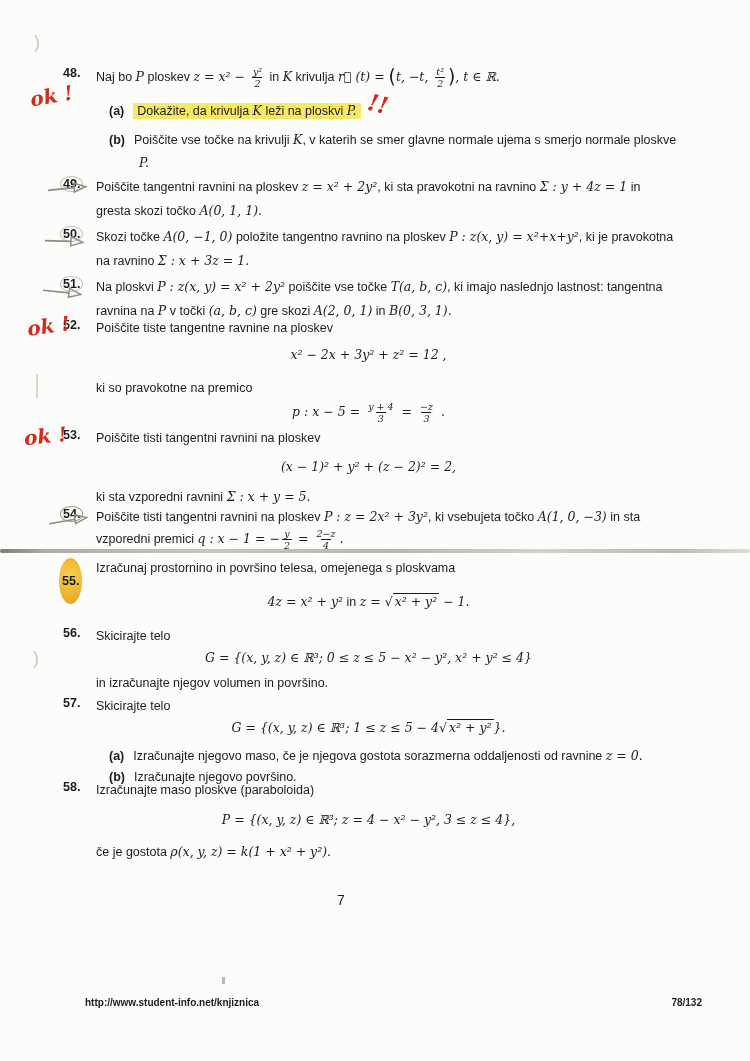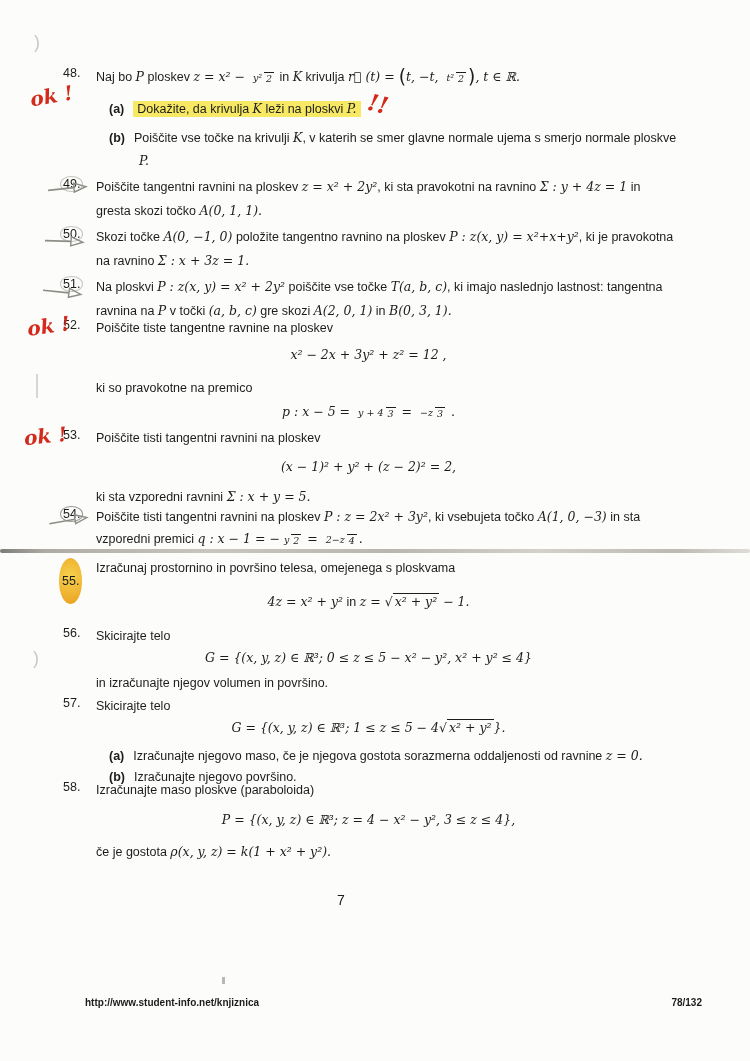--- a/index.html
+++ b/index.html
@@ -1,28 +1,28 @@
 <!DOCTYPE html>
 <html><head>
 <meta charset="utf-8">
 <style>
   html,body{margin:0;padding:0;background:#fbfbf9;}
   .page{position:relative;width:750px;height:1061px;background:#fcfcfa;overflow:hidden;
         font-family:"Liberation Sans",sans-serif;font-size:12.5px;color:#1c1c1c;}
   .problem{position:absolute;left:63px;width:665px;}
-  .num{position:absolute;left:0;top:0;white-space:nowrap;}
+  .num{position:absolute;left:0;top:0;white-space:nowrap;font-weight:bold;}
   .num.n-circ{border:1px solid #c6c6c0;border-radius:50%;padding:0 2px;margin-left:-3px;}
   .num.n-circ2{border:1.4px solid #9b9b95;border-radius:50%;padding:0 2px;margin-left:-3px;}
   .num.n-hl{background:radial-gradient(circle at 45% 40%,#f6d24e,#ea9f1d);border-radius:50%;padding:16px 3px;margin-left:-4px;}
   .pbody{margin-left:33px;width:640px;}
   .line{line-height:21px;white-space:nowrap;}
   .line.center{width:545px;text-align:center;}
   .ilabel{font-weight:bold;margin:0 9px 0 13px;}
   .m{font-family:"DejaVu Serif",serif;font-style:italic;}
-  .fr{display:inline-flex;align-items:center;vertical-align:middle;
+  .fr{display:inline-flex;flex-direction:column;align-items:center;vertical-align:middle;
       font-size:0.76em;line-height:1.18;margin:0 2px;}
   .fr .fd{border-top:1px solid #1c1c1c;padding:0 2px;}
   .fr .fn{padding:0 2px;}
   .sqs{font-style:normal;}
   .sqb{border-top:1.2px solid #1c1c1c;padding:0 2px;}
   .bp{font-family:"DejaVu Sans",sans-serif;font-style:normal;font-size:1.5em;vertical-align:-0.1em;}
   .hl{background:rgba(247,229,74,0.85);padding:1px 4px;}
   .ink{position:absolute;color:#d32a1b;font-family:"DejaVu Serif",serif;font-style:italic;
        font-weight:bold;font-size:20px;white-space:nowrap;}
   .pencil-mark{position:absolute;color:#c9c9c4;font-size:18px;}

